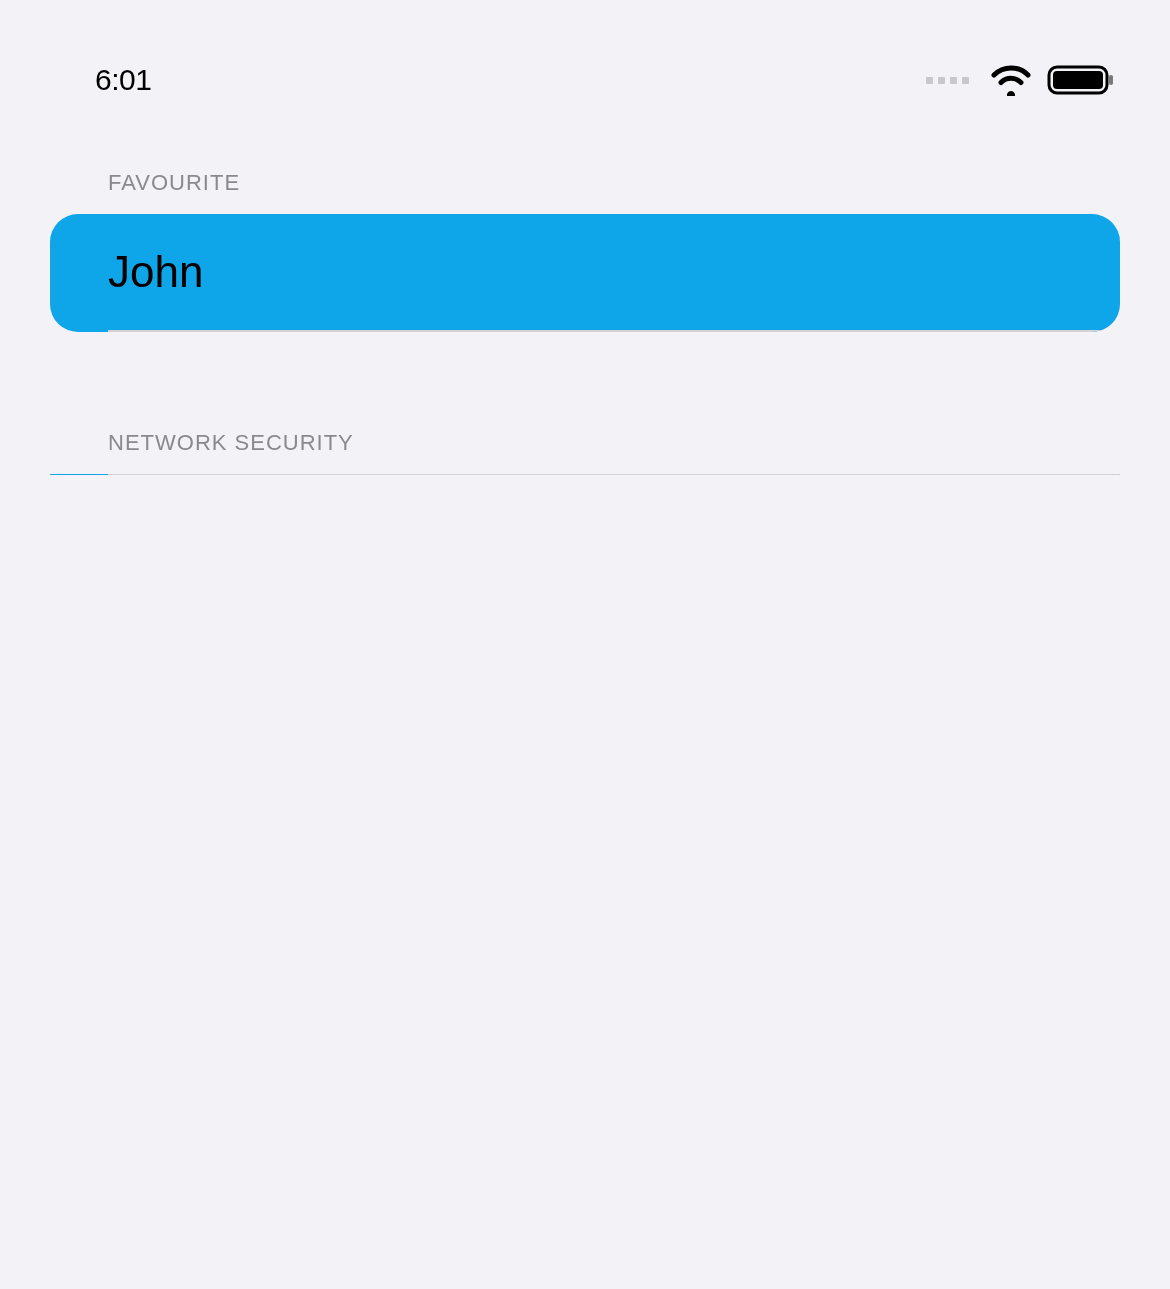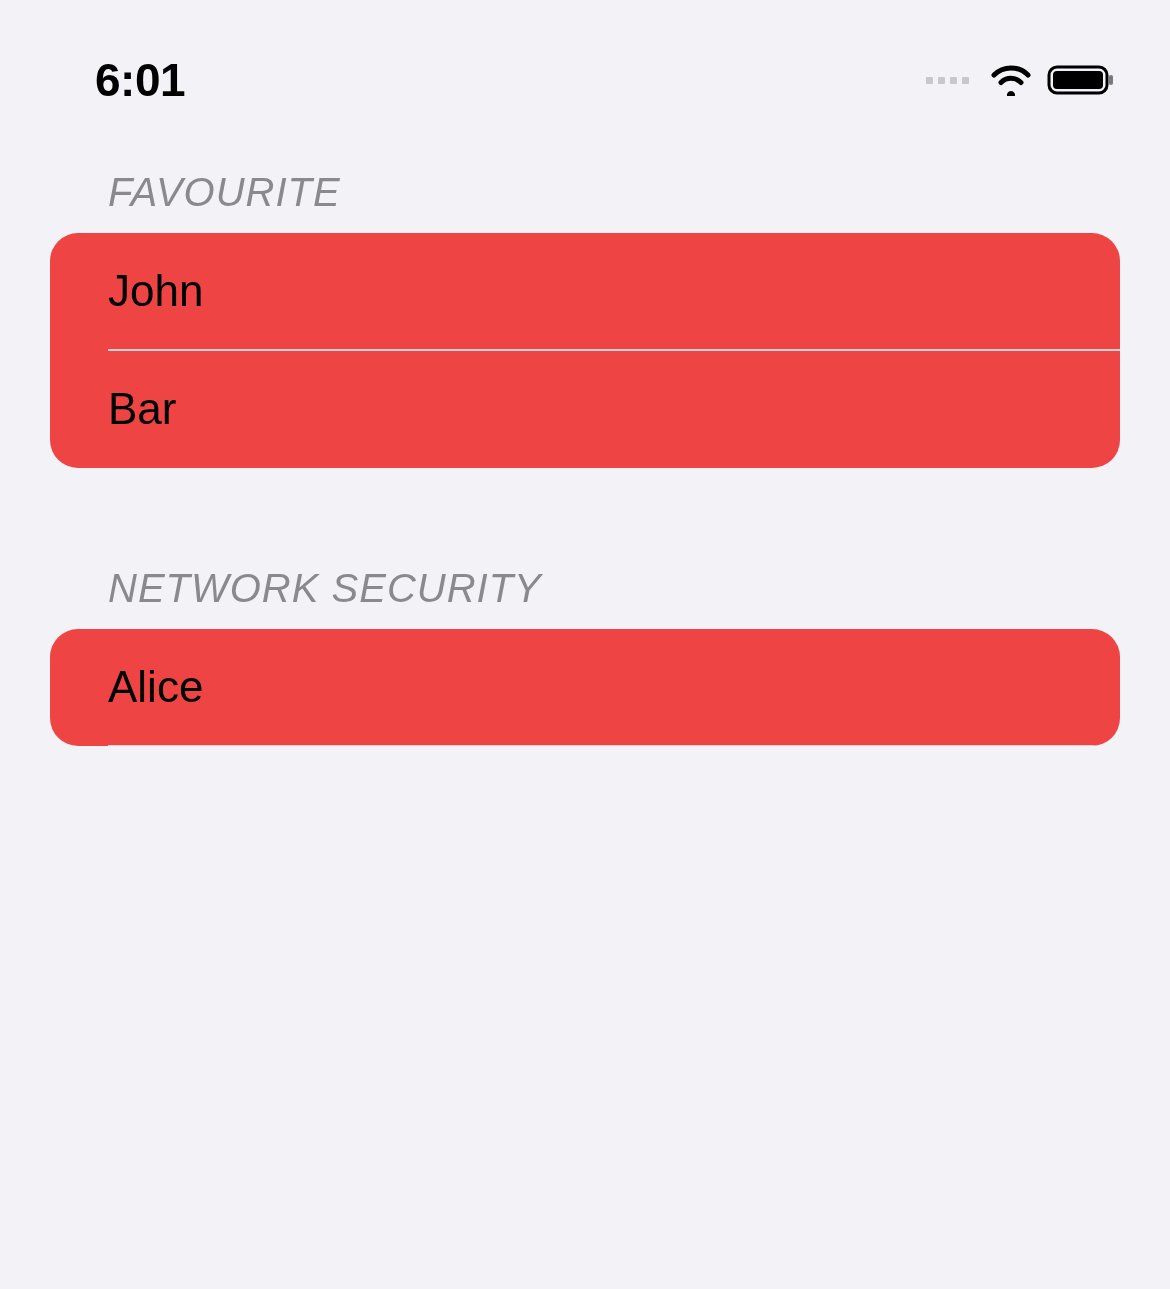--- a/index.html
+++ b/index.html
@@ -15,22 +15,22 @@
       overflow: hidden;
     }
     .status-bar {
       display: flex;
       justify-content: space-between;
       align-items: center;
       padding: 40px 55px 0 95px;
       height: 120px;
     }
     .status-time {
-      font-size: 46px;
-      font-weight: 700;
+      font-size: 30px;
+      font-weight: 400;
       letter-spacing: -0.5px;
       color: #000;
     }
     .status-right {
       display: flex;
       align-items: center;
       gap: 14px;
     }
     .dots {
       display: flex;
@@ -50,30 +50,29 @@
     }
     .battery-icon svg {
       width: 68px;
       height: 32px;
       display: block;
     }
     .content {
       padding: 50px 50px 0 50px;
     }
     .section-header {
-      font-size: 40px;
+      font-size: 22px;
       font-weight: 400;
       color: #8a8a8e;
       letter-spacing: 1px;
       text-transform: uppercase;
       padding: 0 0 18px 58px;
-      font-style: italic;
     }
     .group {
-      background: #ef4444;
+      background: #0ea5e9;
       border-radius: 28px;
       overflow: hidden;
       margin-bottom: 98px;
     }
     .list-item {
       font-size: 44px;
       font-weight: 400;
       color: #000;
       padding: 34px 0 34px 58px;
       line-height: 1.1;
@@ -113,22 +112,20 @@
   </div>
 </div>
 
 <div class="content">
 
   <div class="section-header">FAVOURITE</div>
   <div class="group">
     <div class="list-item">John</div>
     <div class="divider"></div>
     <div class="divider"></div>
-    <div class="list-item">Bar</div>
   </div>
 
   <div class="section-header">NETWORK SECURITY</div>
   <div class="group">
-    <div class="list-item">Alice</div>
     <div class="divider"></div>
   </div>
 
 </div>
 
 </body></html>

